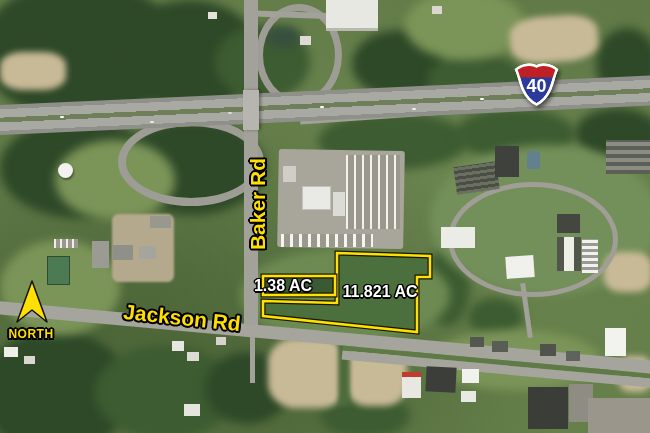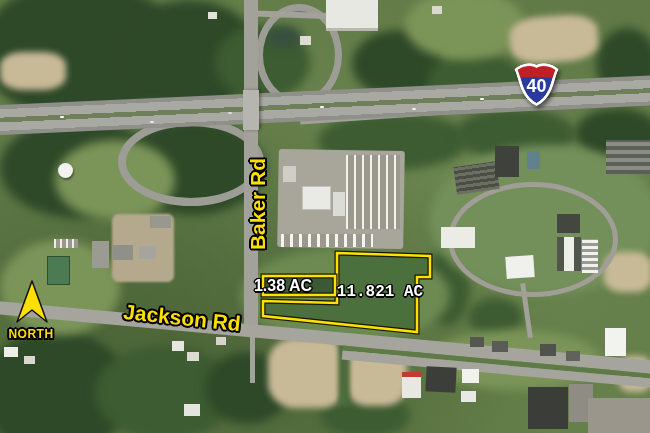--- a/index.html
+++ b/index.html
@@ -149,21 +149,21 @@
   <svg width="650" height="433" viewBox="0 0 650 433" style="position:absolute;left:0;top:0;pointer-events:none;">
 
     <polygon points="337,253 430,256 430,277 417,277 417,332 263,316 263,301 337,303" fill="#4c6f3e" stroke="#151500" stroke-width="5"></polygon>
     <polygon points="337,253 430,256 430,277 417,277 417,332 263,316 263,301 337,303" fill="none" stroke="#ffe000" stroke-width="2.6"></polygon>
 
     <rect x="263" y="276" width="72" height="19" fill="#3b5a33" stroke="#151500" stroke-width="5"></rect>
     <rect x="263" y="276" width="72" height="19" fill="none" stroke="#ffe000" stroke-width="2.6"></rect>
   </svg>
 
   <div class="wlbl center" style="left:283px;top:286px;font-size:16px;">1.38 AC</div>
-  <div class="wlbl center" style="left:380px;top:292px;font-size:16px;font-family:Liberation Mono, monospace;">11.821 AC</div>
+  <div class="wlbl center" style="left:380px;top:292px;font-size:16px;">11.821 AC</div>
 
   <div class="lbl" style="left:258px;top:204px;font-size:21px;transform:translate(-50%,-50%) rotate(-90deg);">Baker Rd</div>
   <div class="lbl" style="left:182px;top:318px;font-size:21px;transform:translate(-50%,-50%) rotate(6deg);">Jackson Rd</div>
 
   <div class="abs" style="left:513px;top:63px;width:47px;height:43px;filter:drop-shadow(2.5px 3px 2px rgba(0,0,0,.55));">
     <svg width="47" height="43" viewBox="0 0 60 54" style="position:absolute;left:0;top:0;">
       <defs>
           <clipPath id="shieldClip">
         <path d="M30,4 C24,0 11,1.5 4,8 C7.5,15 8.5,24 12.5,33 C16.5,42 24,49.5 30,52.5 C36,49.5 43.5,42 47.5,33 C51.5,24 52.5,15 56,8 C49,1.5 36,0 30,4 Z"></path>
       </clipPath>

